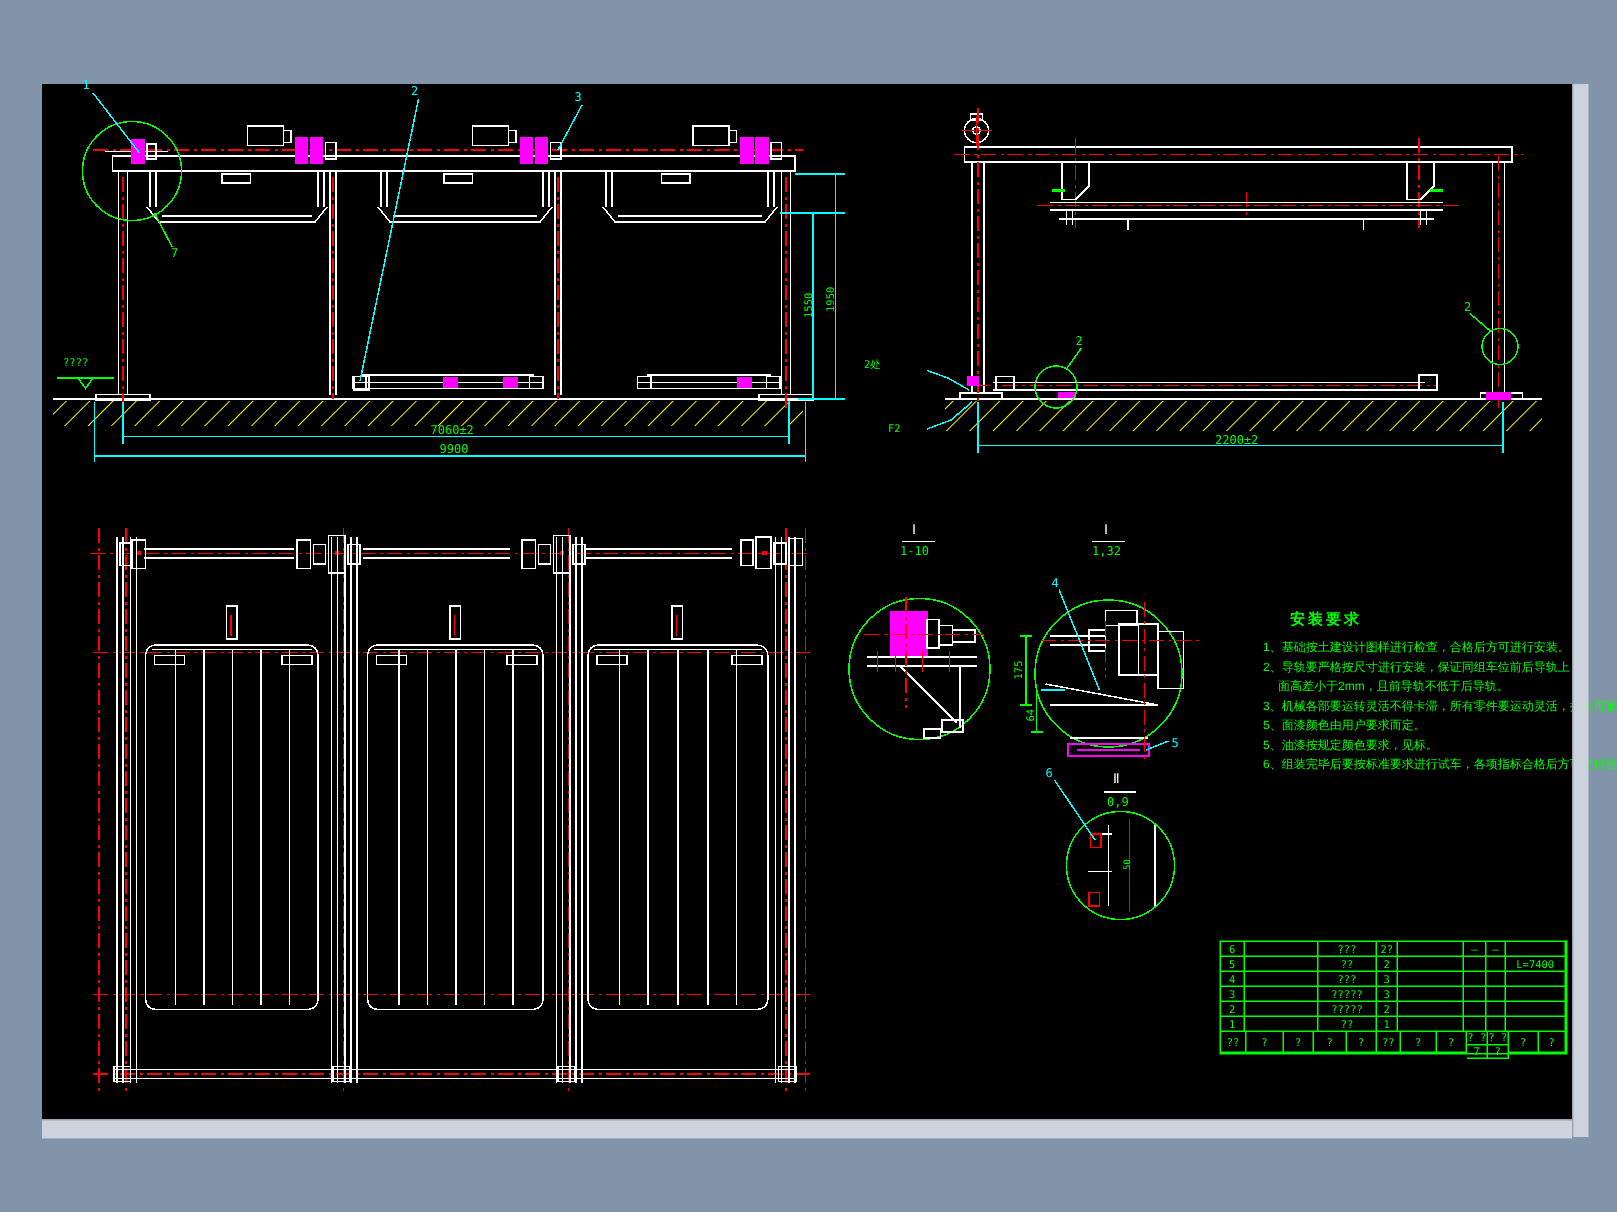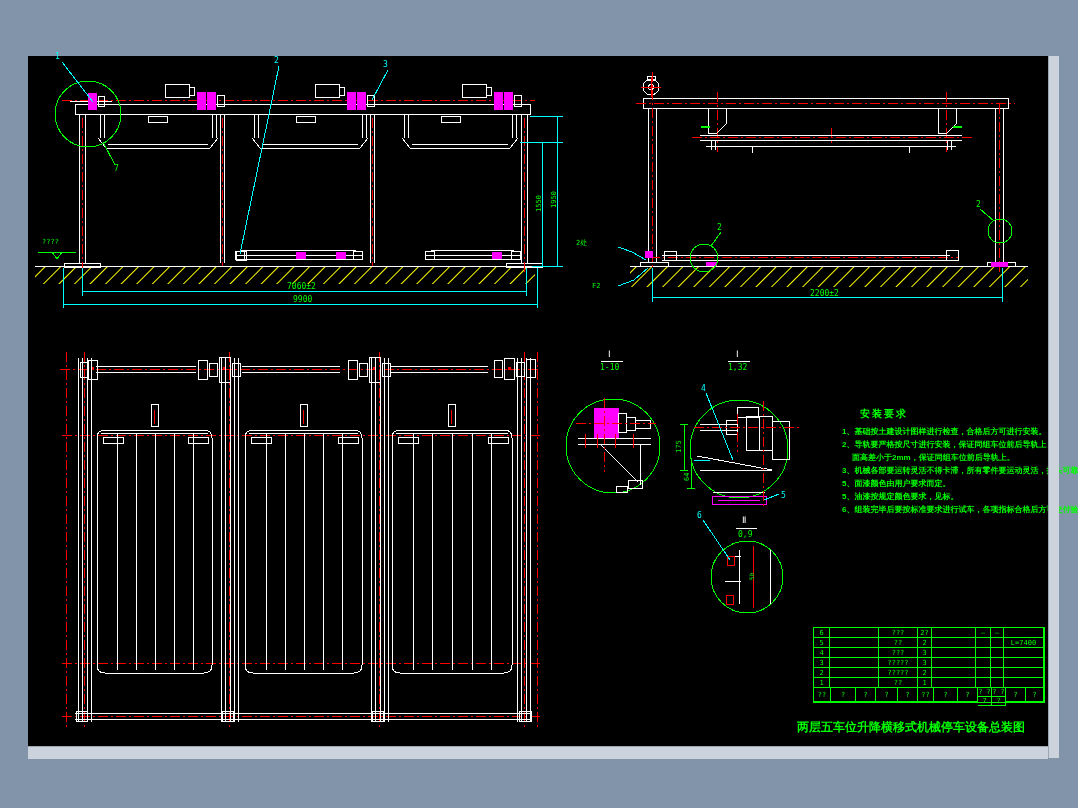--- a/index.html
+++ b/index.html
@@ -8,21 +8,21 @@
   #canvas{position:absolute;left:28px;top:56px;width:1020px;height:690px;background:#000;}
   #vsb{position:absolute;left:1048px;top:56px;width:10px;height:702px;background:#ccd3dc;border-left:1px solid #9aa6b4;}
   #hsb{position:absolute;left:28px;top:746px;width:1020px;height:12px;background:#ccd3dc;border-top:1px solid #9aa6b4;}
   svg{position:absolute;left:0;top:0;}
   .t{position:absolute;white-space:nowrap;line-height:1;
      font-family:"DejaVu Sans Mono","Liberation Mono",monospace;}
   .g{color:#00ff00;} .c{color:#00ffff;} .w{color:#ffffff;}
   .f7{font-size:7px;} .f8{font-size:8px;} .f9{font-size:9px;} .f10{font-size:10px;}
   .rot{transform:rotate(-90deg);transform-origin:left top;}
   
-  .note-line{position:absolute;color:#00ff00;font-size:8px;line-height:1;white-space:nowrap;font-weight:bold;}
+  .note-line{position:absolute;color:#00ff00;font-size:8px;line-height:1;white-space:nowrap;}
   
   #bom{position:absolute;left:813px;top:627px;width:232px;height:76px;
        border:1px solid #00ff00;box-sizing:border-box;color:#00ff00;
        font-family:"DejaVu Sans Mono","Liberation Mono",monospace;font-size:7px;}
   .bom-row{position:absolute;left:0;width:230px;height:10px;display:flex;}
   .bom-cell{box-sizing:border-box;border-right:1px solid #00ff00;border-bottom:1px solid #00ff00;
             display:flex;align-items:center;justify-content:center;overflow:hidden;}
   .bom-head{position:absolute;left:0;top:60px;width:230px;height:14px;display:flex;}
   .split{display:flex;flex-direction:column;}
   .split>div{display:flex;flex:1;}
@@ -460,21 +460,21 @@
   <div class="t g f7 rot" style="left:684px;top:481px">64</div>
   <div class="t w f9" style="left:742px;top:516px">Ⅱ</div>
   <div class="t g f8" style="left:738px;top:531px">0,9</div>
   <div class="t c f8" style="left:697px;top:512px">6</div>
   <div class="t g rot" style="left:749px;top:580px;font-size:6px">50</div>
 
   <div>
     <div class="t g f10" style="left:860px;top:409px;letter-spacing:2px;font-weight:bold">安装要求</div>
     <div class="note-line" style="left:842px;top:428px">1、基础按土建设计图样进行检查，合格后方可进行安装。</div>
     <div class="note-line" style="left:842px;top:441px">2、导轨要严格按尺寸进行安装，保证同组车位前后导轨上</div>
-    <div class="note-line" style="left:852px;top:454px">面高差小于2mm，保证同组车位前后导轨上。</div>
+    <div class="note-line" style="left:852px;top:454px">面高差小于2mm，且前导轨不低于后导轨。</div>
     <div class="note-line" style="left:842px;top:467px">3、机械各部要运转灵活不得卡滞，所有零件要运动灵活，接头可靠。</div>
     <div class="note-line" style="left:842px;top:480px">5、面漆颜色由用户要求而定。</div>
     <div class="note-line" style="left:842px;top:493px">5、油漆按规定颜色要求，见标。</div>
     <div class="note-line" style="left:842px;top:506px">6、组装完毕后要按标准要求进行试车，各项指标合格后方可交付验收。</div>
   </div>
 
   <div id="bom">
     <div class="bom-row" style="top:0">
       <div class="bom-cell" style="width:16px">6</div>
       <div class="bom-cell" style="width:49px"></div>
@@ -552,17 +552,16 @@
         <div>
           <div class="bom-cell">7</div>
           <div class="bom-cell">?</div>
         </div>
       </div>
       <div class="bom-cell" style="width:20px">?</div>
       <div class="bom-cell" style="flex:1">?</div>
     </div>
   </div>
 
-  <div id="title">两层五车位升降横移式机械停车设备总装图</div>
 
   <div id="vsb"></div>
   <div id="hsb"></div>
 </div>
 
 </body></html>

